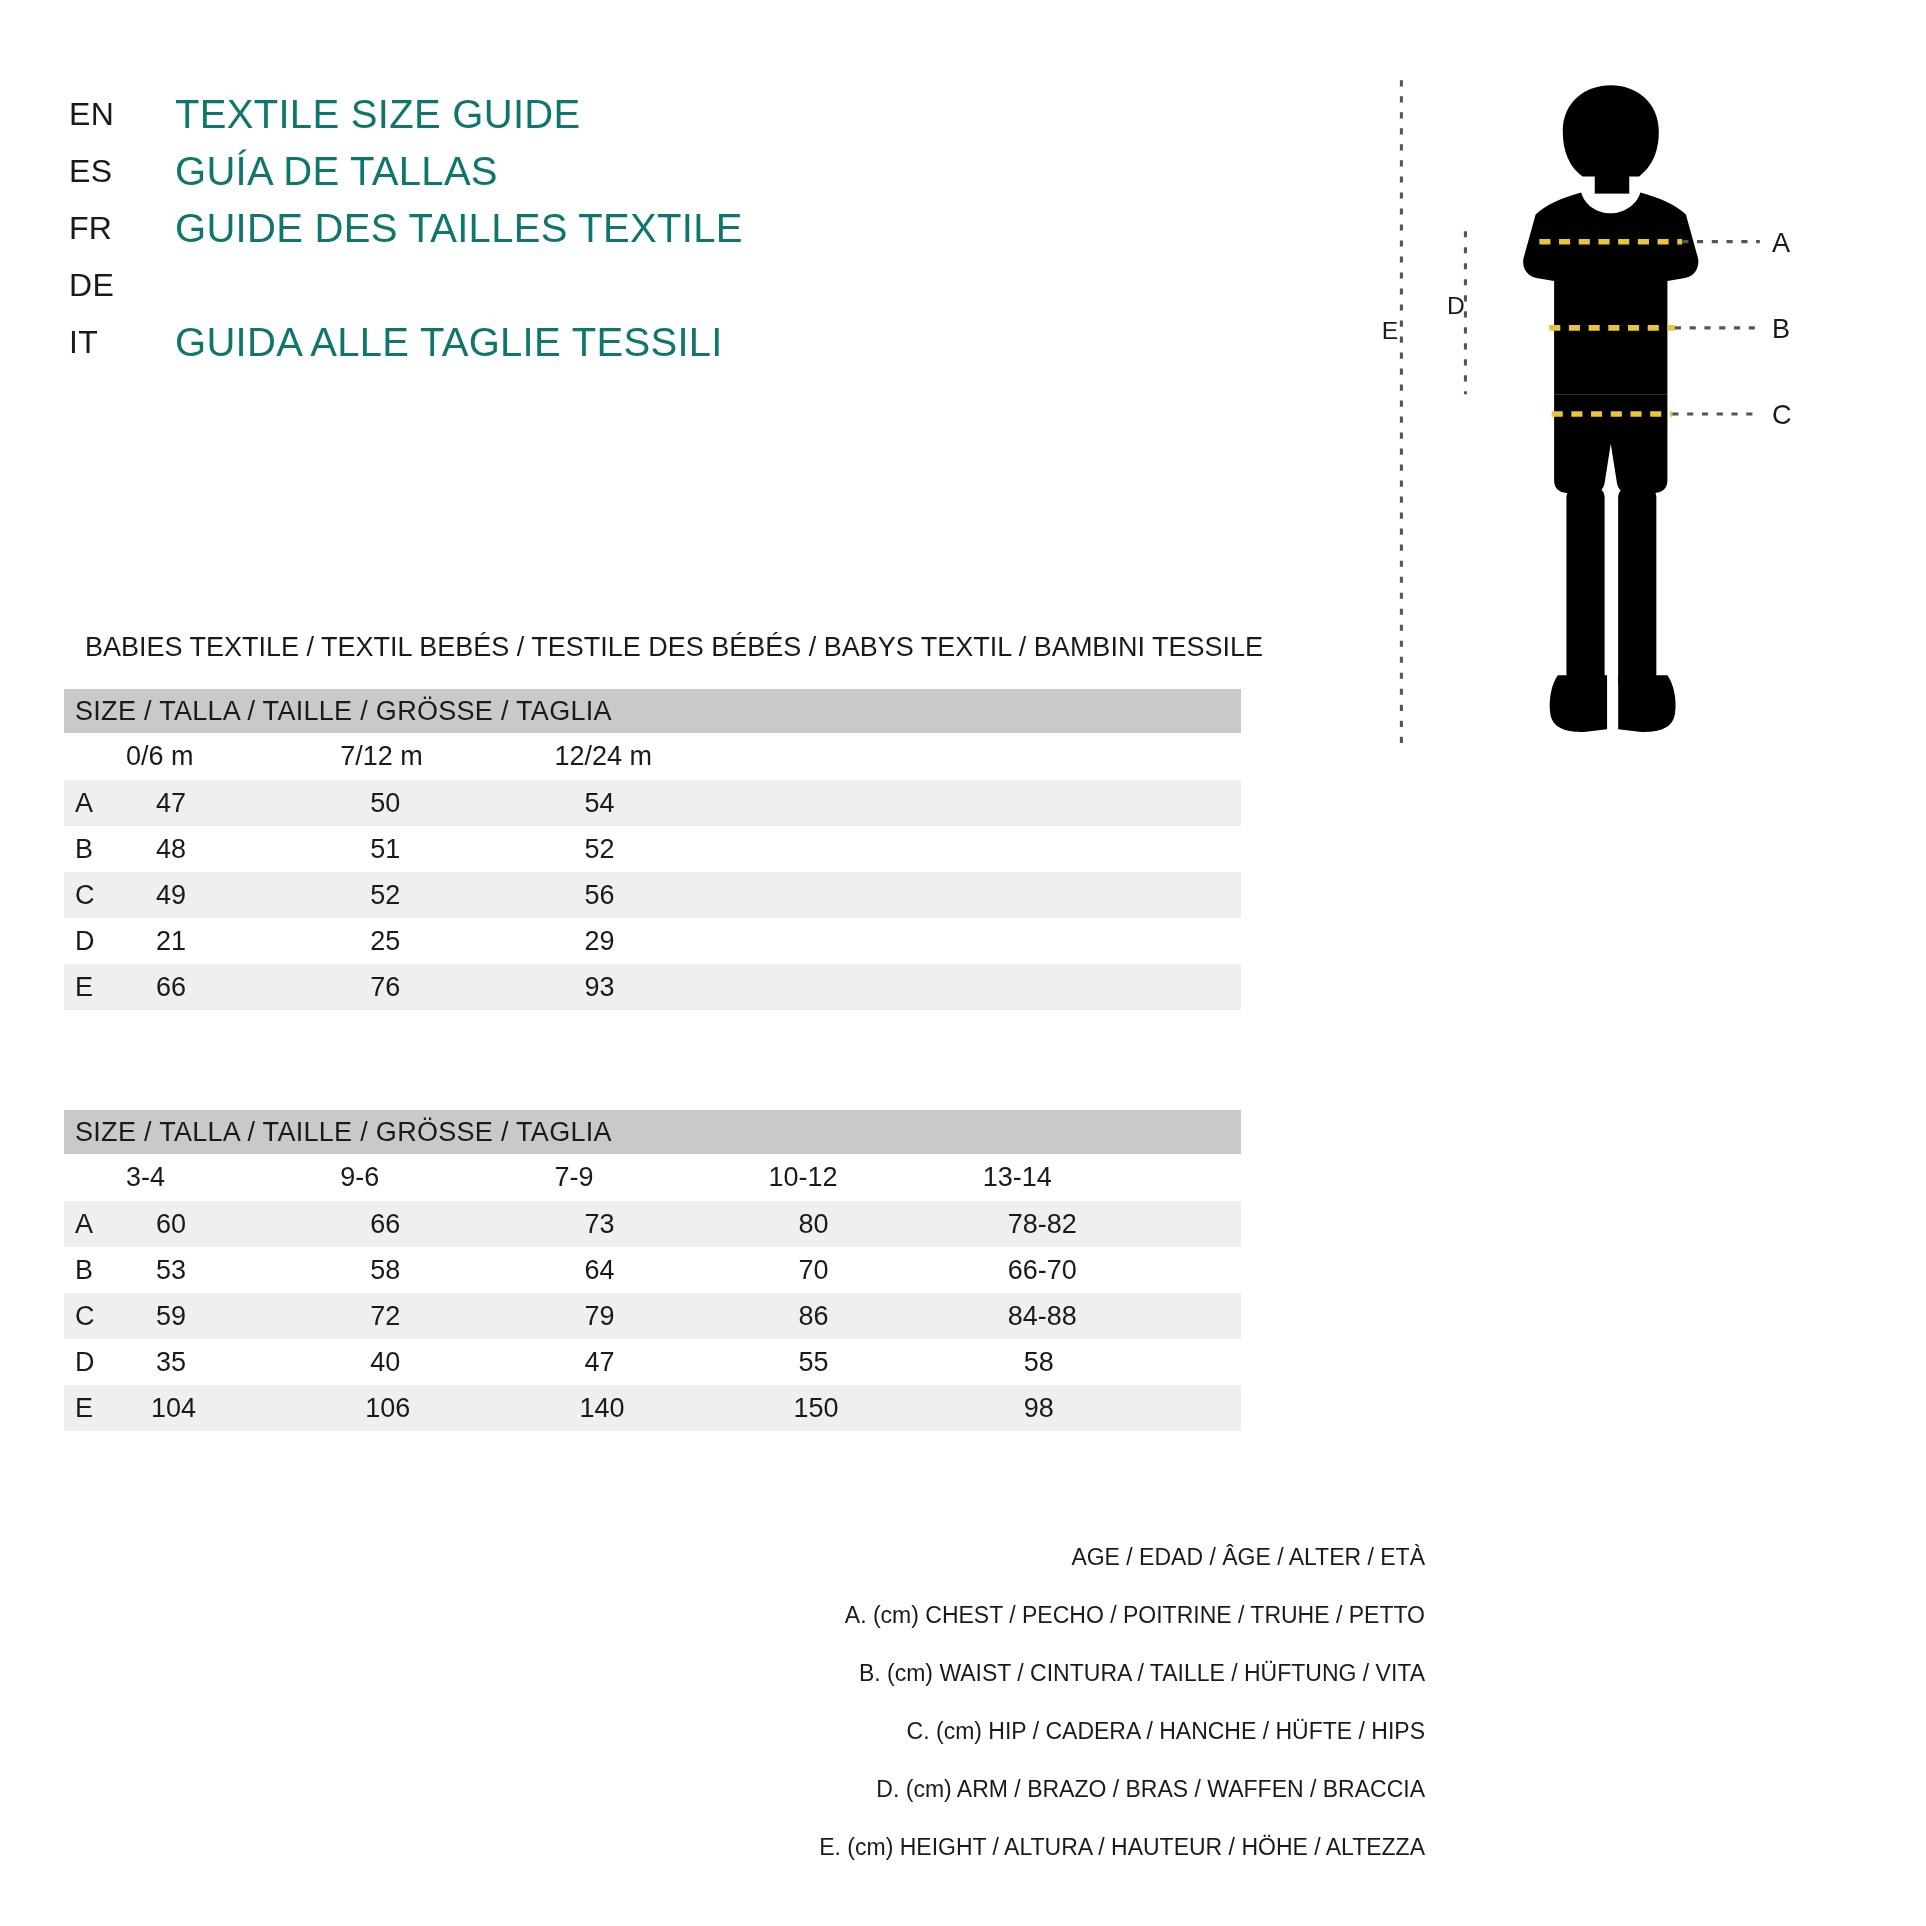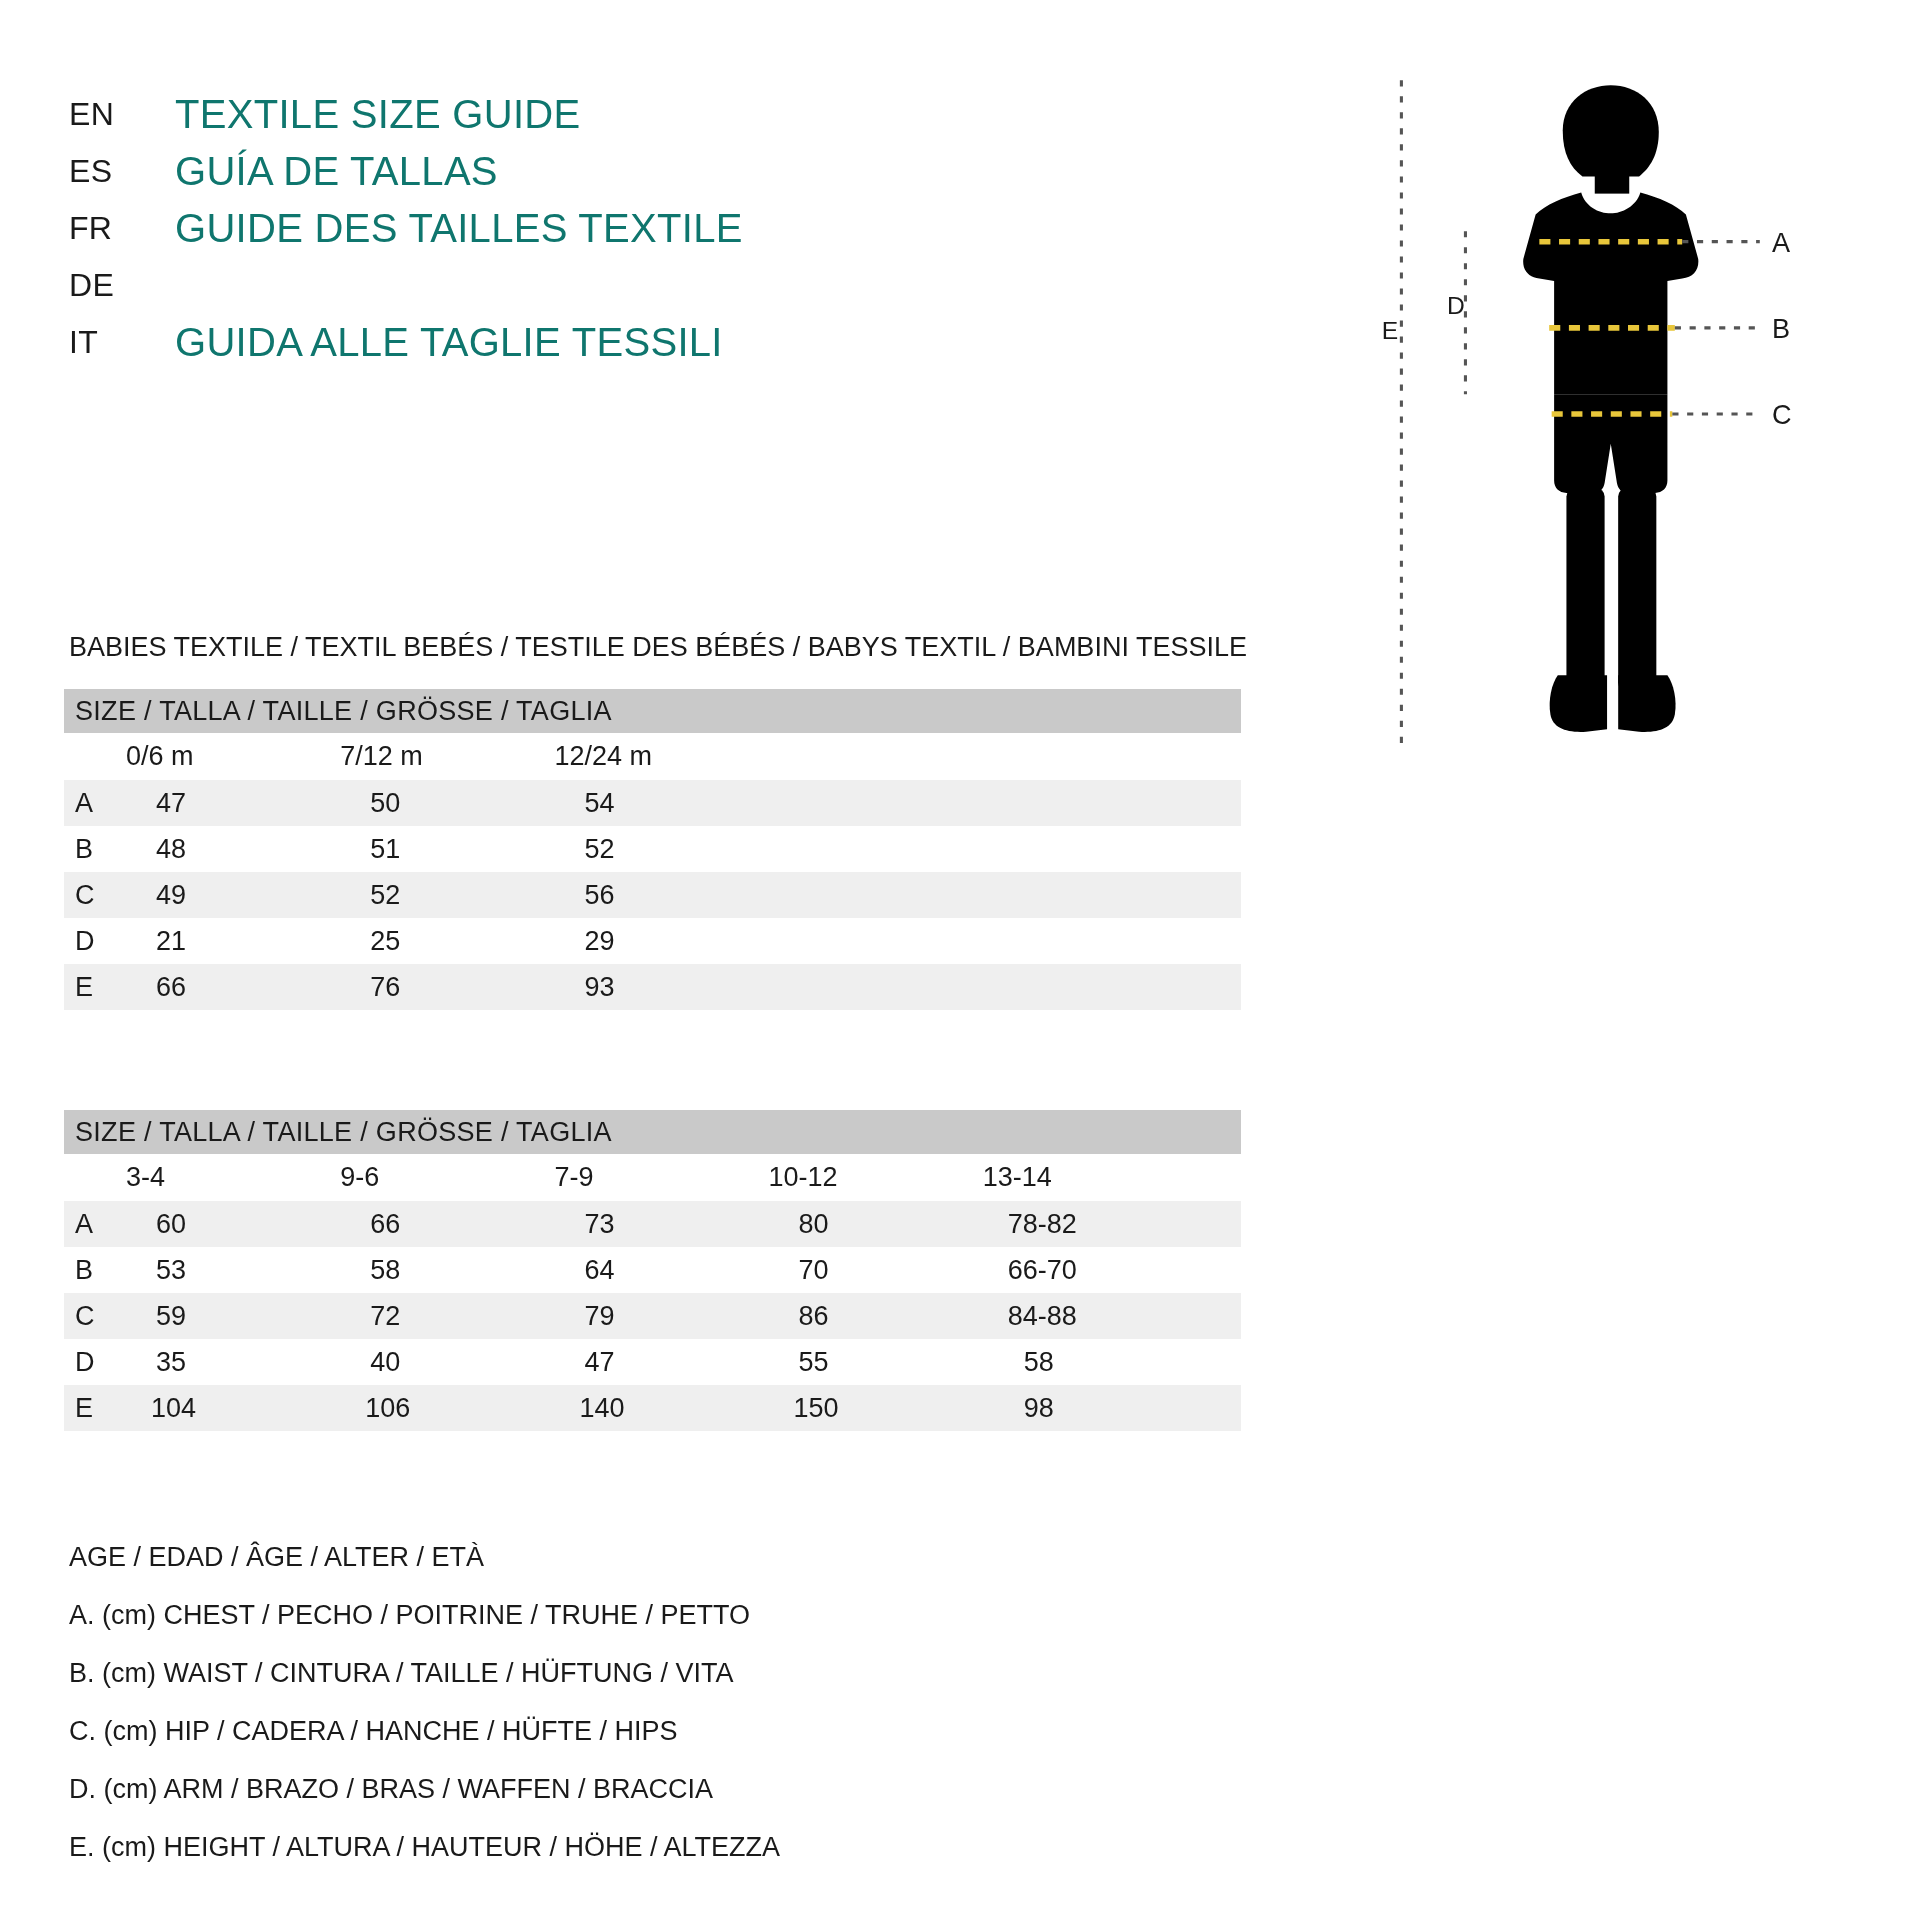--- a/index.html
+++ b/index.html
@@ -109,28 +109,29 @@
   .val-pad { padding-left: 8.6px; }
 
   
   .legend {
     position: absolute;
     left: 69px;
     top: 1528px;
     width: 1356px;
   }
   .legend-line {
-    font-size: 27px;
+    font-size: 23px;
     line-height: 58px;
     color: #1a1a1a;
     white-space: nowrap;
-  }
-
-  
-  #babies-heading { position: absolute; left: 69px; top: 632px; }
+    text-align: right;
+  }
+
+  
+  #babies-heading { position: absolute; left: 85px; top: 632px; }
   #babies-table   { position: absolute; left: 64px; top: 689px; width: 1177px; }
   #children-heading { position: absolute; left: 69px; top: 1054px; }
   #children-table { position: absolute; left: 64px; top: 1110px; width: 1177px; }
 </style>
 </head>
 <body>
 
 <div class="page">
 
   <div class="titles">

